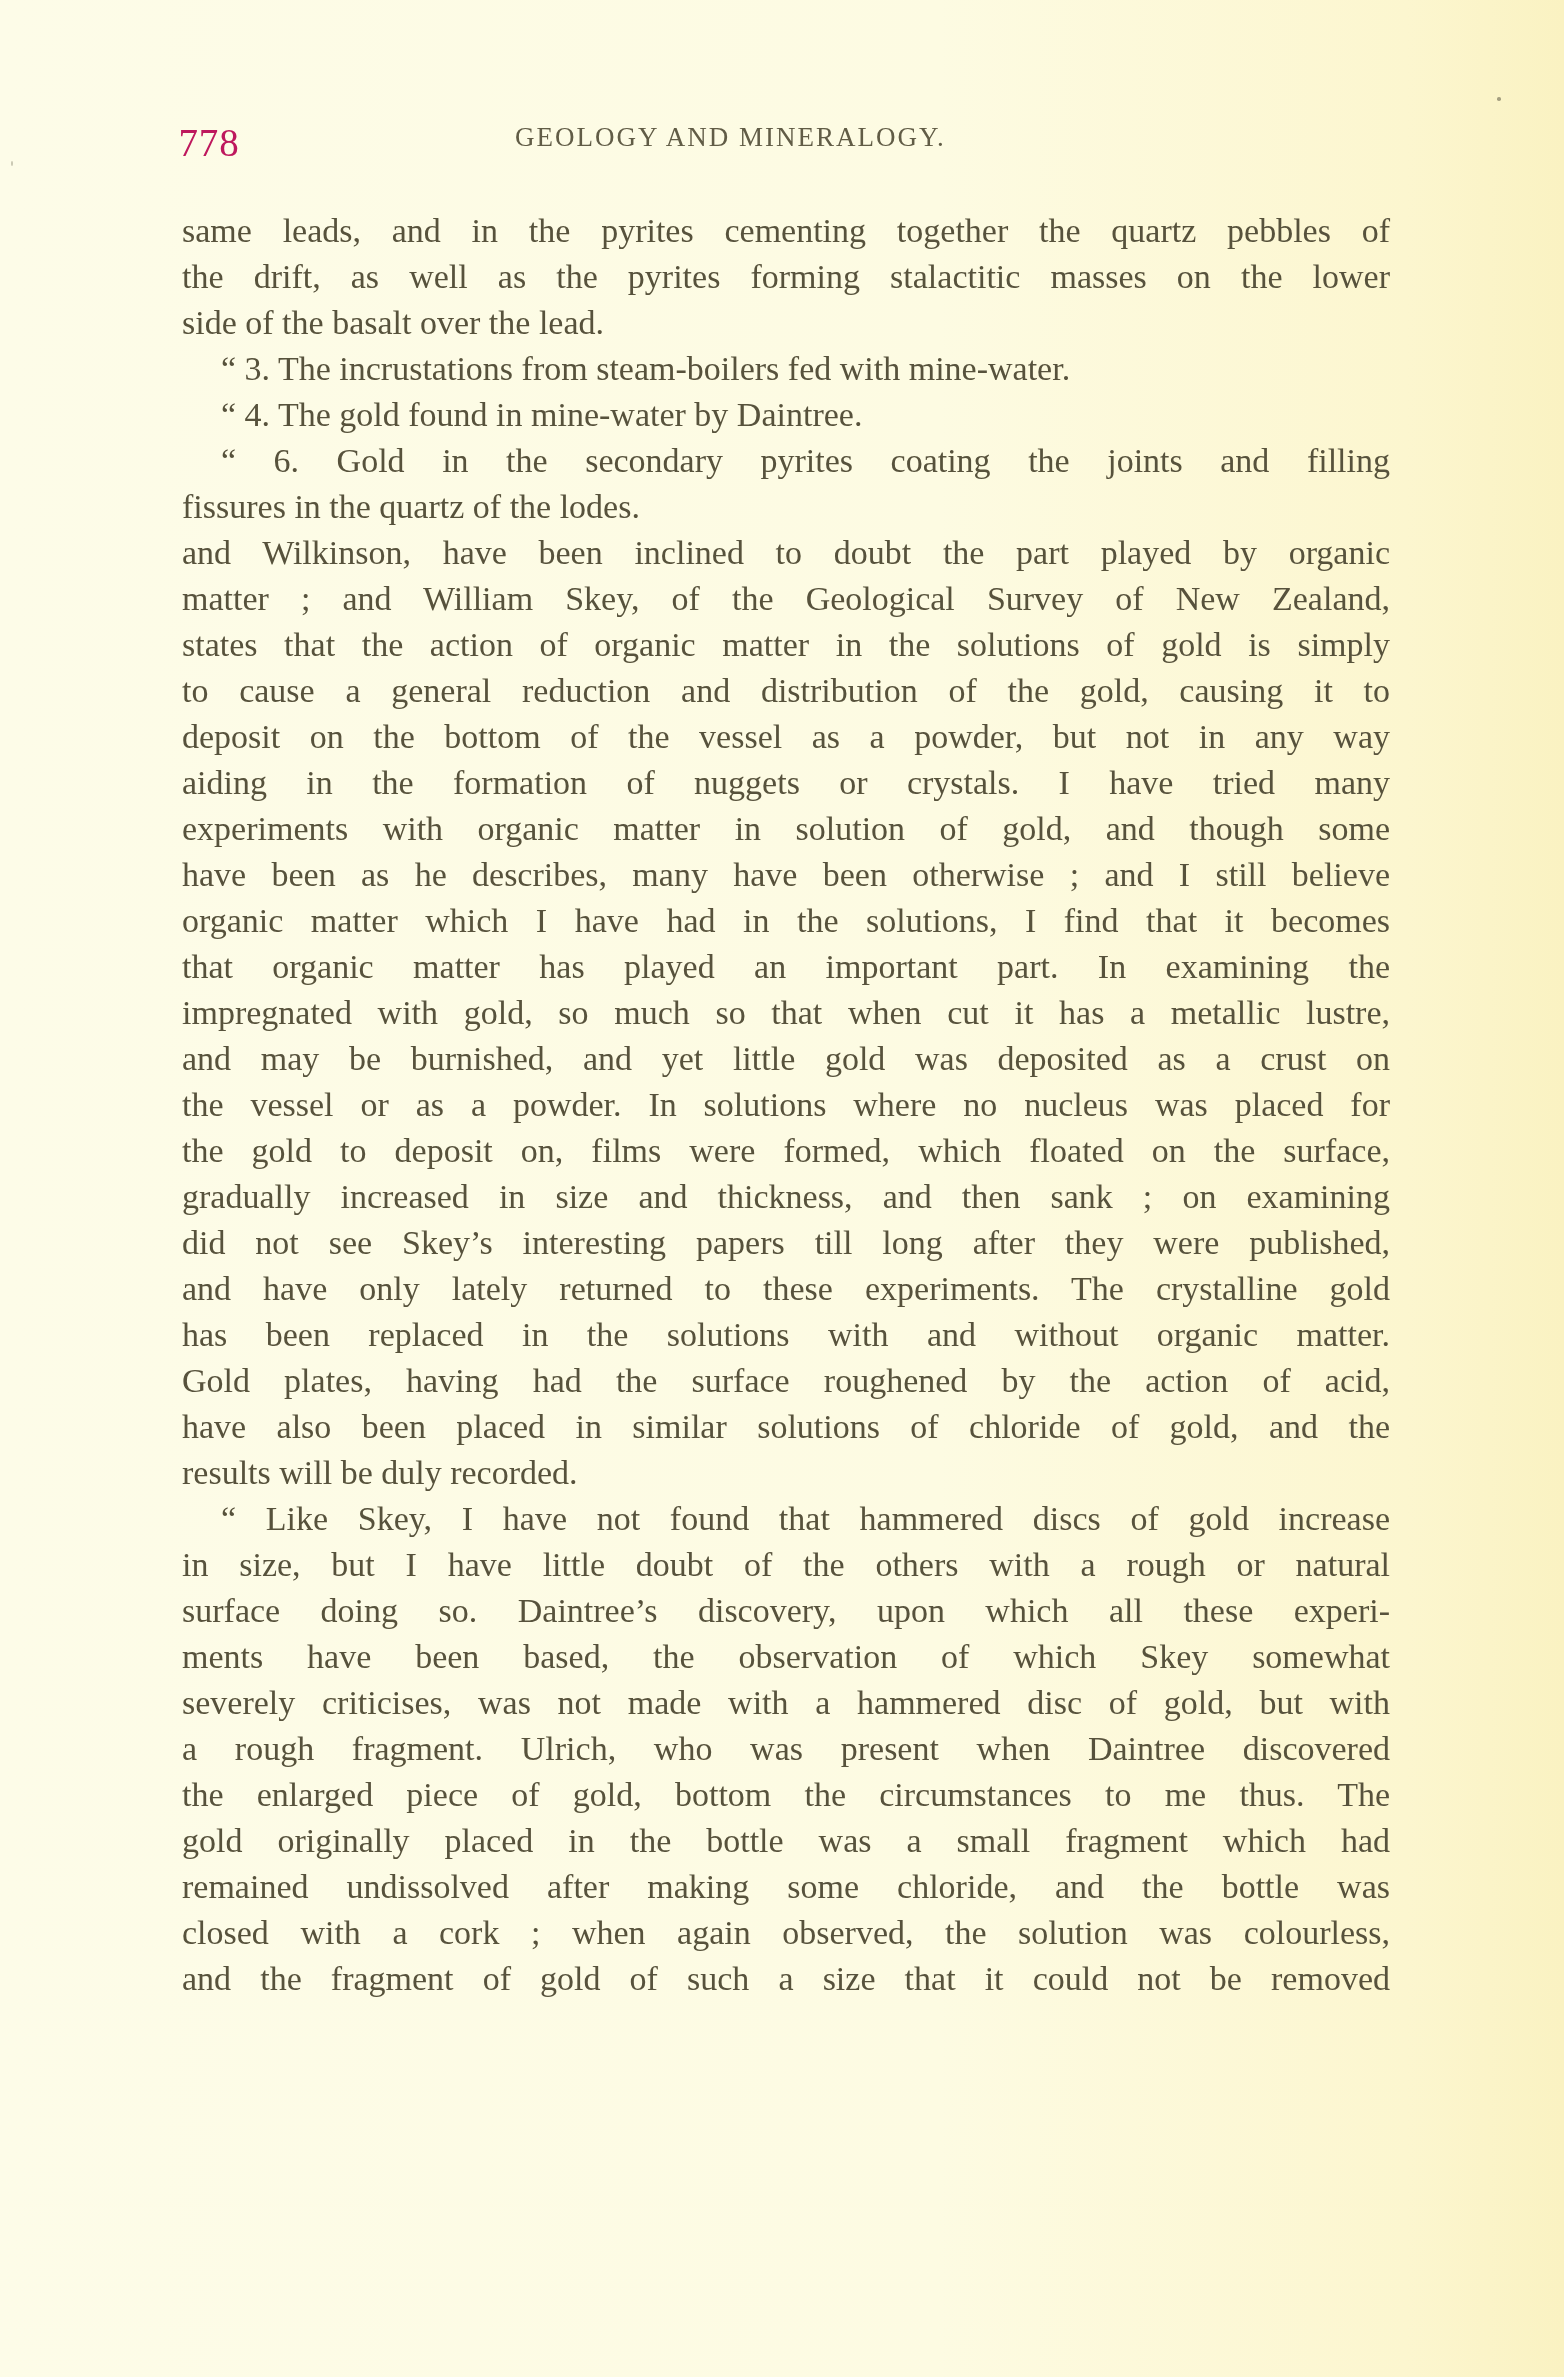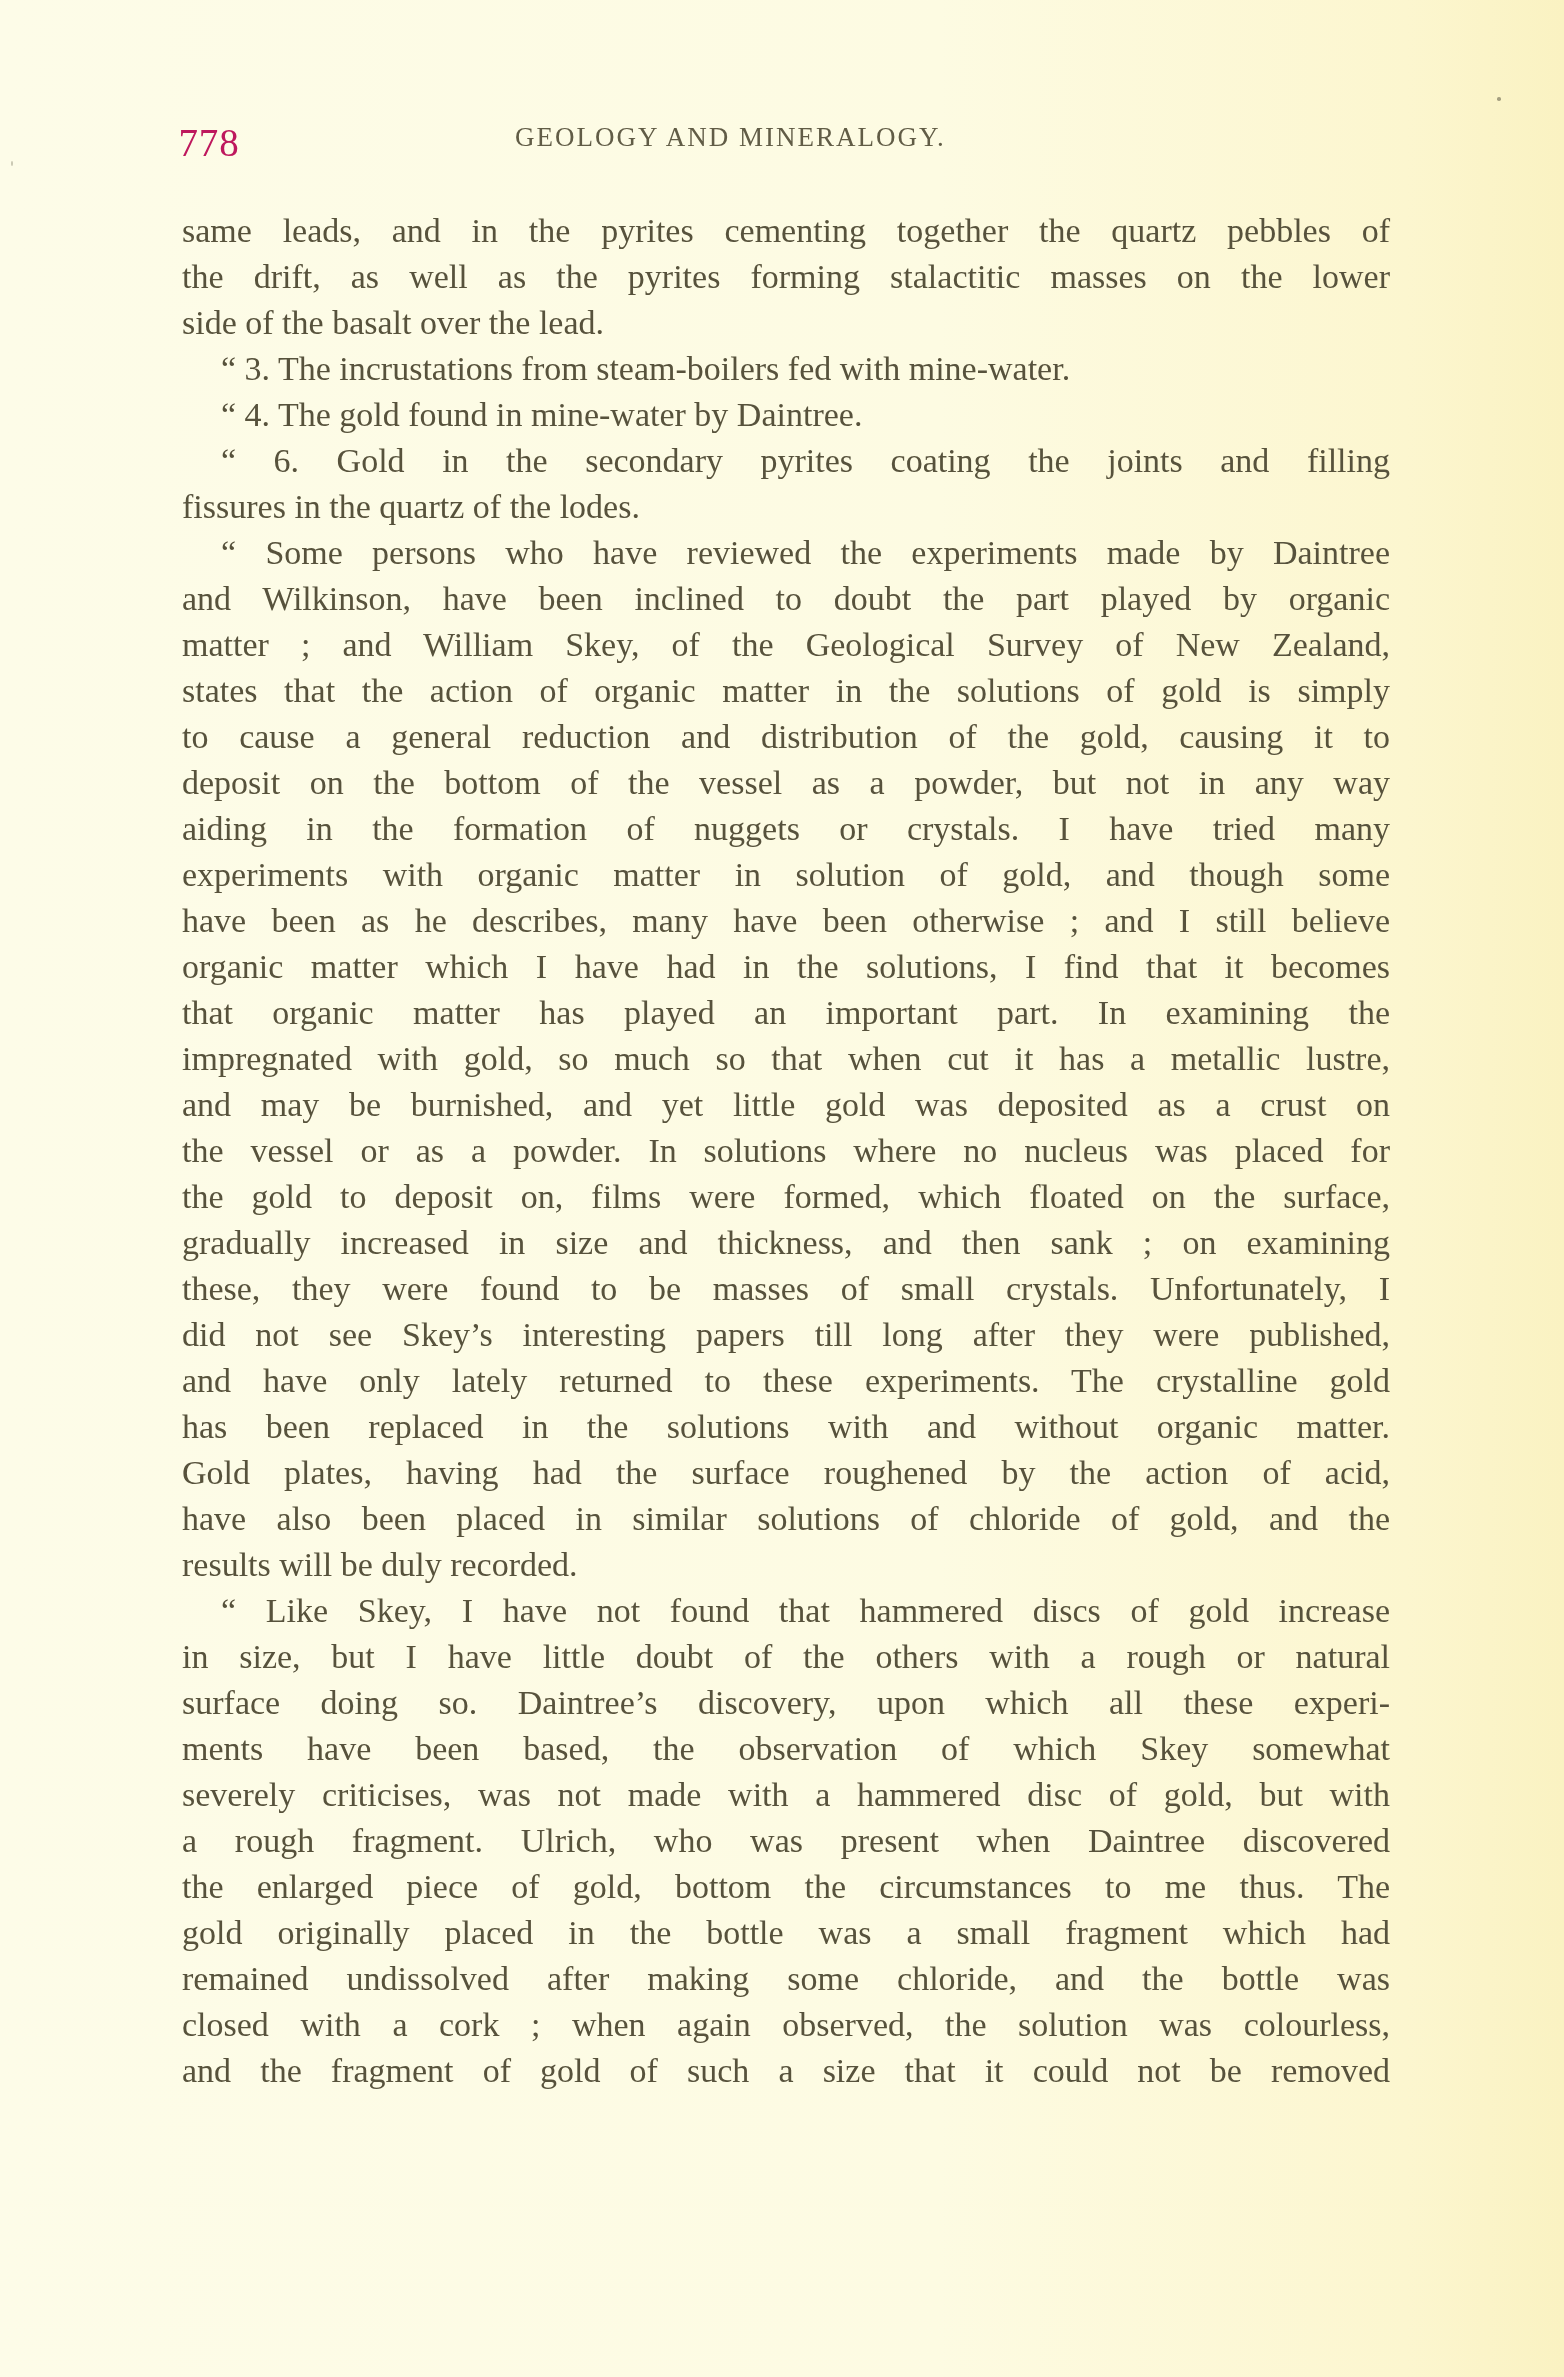--- a/index.html
+++ b/index.html
@@ -105,37 +105,35 @@
       <span class="line indent-first last">“ 4. The gold found in mine-water by Daintree.</span>
     </div>
 
 
     <div class="para">
       <span class="line indent-first">“ 6. Gold in the secondary pyrites coating the joints and filling</span>
       <span class="line last">fissures in the quartz of the lodes.</span>
     </div>
 
     <div class="para">
-      <span class="line indent-first">“ Some persons who have reviewed the experiments made by Daintree</span>
       <span class="line">and Wilkinson, have been inclined to doubt the part played by organic</span>
       <span class="line">matter ; and William Skey, of the Geological Survey of New Zealand,</span>
       <span class="line">states that the action of organic matter in the solutions of gold is simply</span>
       <span class="line">to cause a general reduction and distribution of the gold, causing it to</span>
       <span class="line">deposit on the bottom of the vessel as a powder, but not in any way</span>
       <span class="line">aiding in the formation of nuggets or crystals. I have tried many</span>
       <span class="line">experiments with organic matter in solution of gold, and though some</span>
       <span class="line">have been as he describes, many have been otherwise ; and I still believe</span>
       <span class="line">organic matter which I have had in the solutions, I find that it becomes</span>
       <span class="line">that organic matter has played an important part. In examining the</span>
       <span class="line">impregnated with gold, so much so that when cut it has a metallic lustre,</span>
       <span class="line">and may be burnished, and yet little gold was deposited as a crust on</span>
       <span class="line">the vessel or as a powder. In solutions where no nucleus was placed for</span>
       <span class="line">the gold to deposit on, films were formed, which floated on the surface,</span>
       <span class="line">gradually increased in size and thickness, and then sank ; on examining</span>
-      <span class="line">these, they were found to be masses of small crystals. Unfortunately, I</span>
       <span class="line">did not see Skey’s interesting papers till long after they were published,</span>
       <span class="line">and have only lately returned to these experiments. The crystalline gold</span>
       <span class="line">has been replaced in the solutions with and without organic matter.</span>
       <span class="line">Gold plates, having had the surface roughened by the action of acid,</span>
       <span class="line">have also been placed in similar solutions of chloride of gold, and the</span>
       <span class="line last">results will be duly recorded.</span>
     </div>
 
     <div class="para">
       <span class="line indent-first">“ Like Skey, I have not found that hammered discs of gold increase</span>

